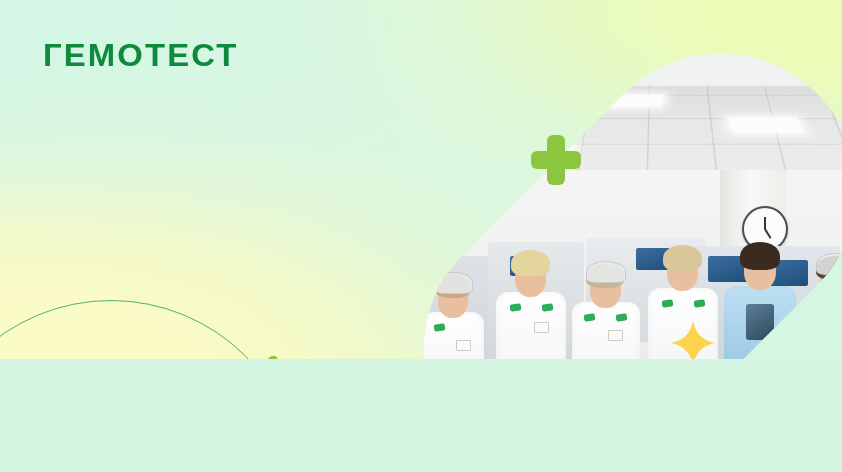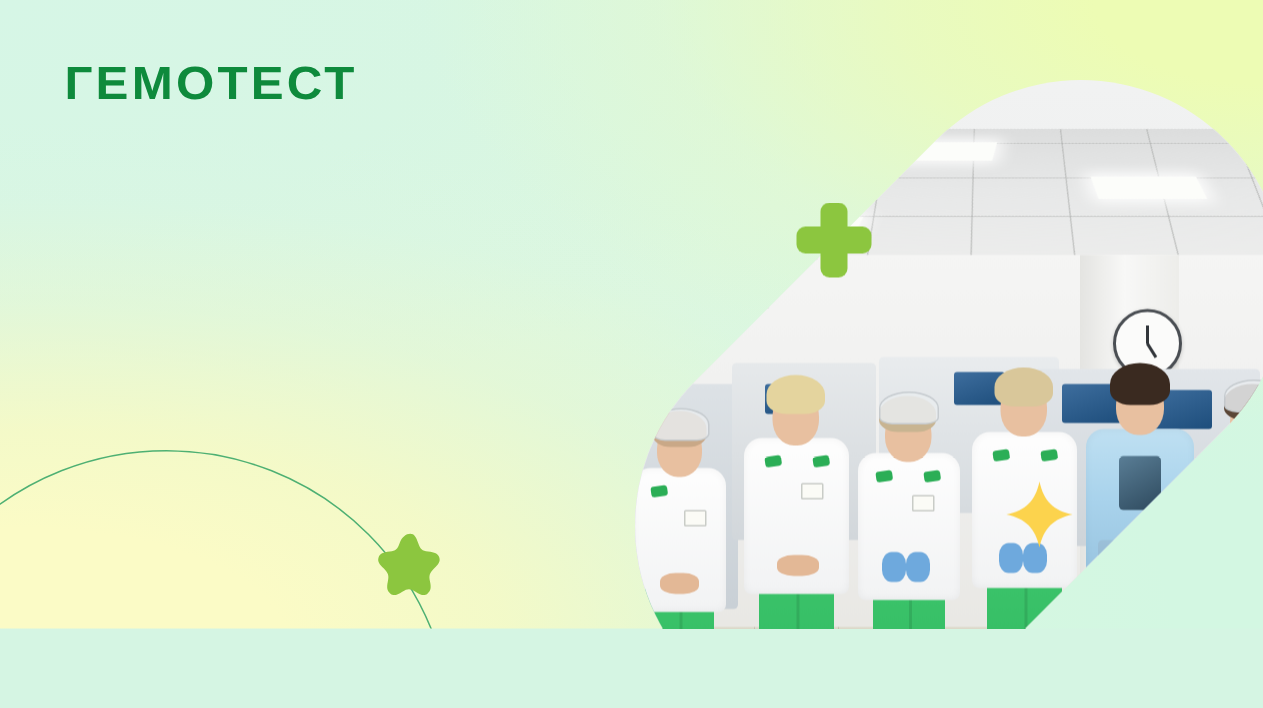--- a/index.html
+++ b/index.html
@@ -3,21 +3,21 @@
 <meta charset="utf-8">
 <title>Gemotest Banner</title>
 <style>
   html,body{margin:0;padding:0;}
   body{
     width:842px;height:472px;overflow:hidden;
     font-family:"Liberation Sans","DejaVu Sans",sans-serif;
     background:#D5F5E3;
   }
   #banner{
-    position:relative;width:842px;height:419px;overflow:hidden;
+    position:relative;width:842px;height:359px;overflow:hidden;
     background:
       radial-gradient(115% 105% at 2% 103%, #FBFBC6 0%, #FBFBC6 18%, rgba(248,250,196,0.85) 33%, rgba(236,248,206,0.45) 52%, rgba(226,247,222,0.12) 68%, rgba(214,245,227,0) 80%),
       radial-gradient(95% 95% at 100% 0%, #EDFCB4 0%, #EDFCB4 14%, rgba(236,251,184,0.80) 30%, rgba(229,250,200,0.40) 50%, rgba(216,247,220,0.08) 70%, rgba(211,247,226,0) 84%),
       radial-gradient(120% 120% at 0% 0%, #D6F6E6 0%, #D7F6E4 30%, #DCF7E0 58%, #D3F7E2 100%);
   }
 
   
   .circle-outline{
     position:absolute;
     left:-80px;top:300px;

